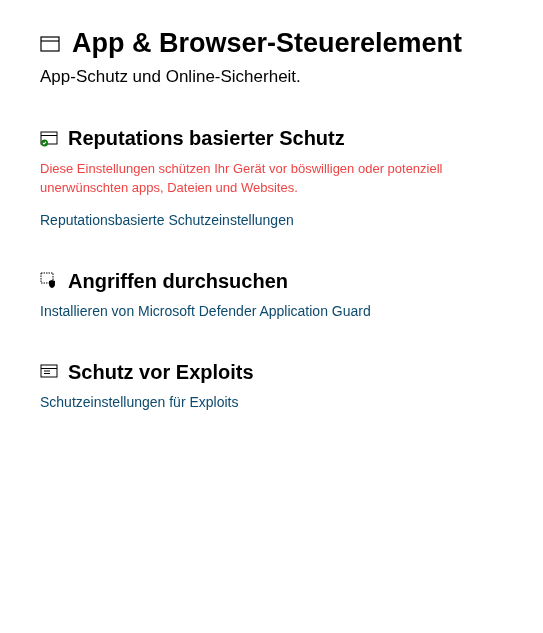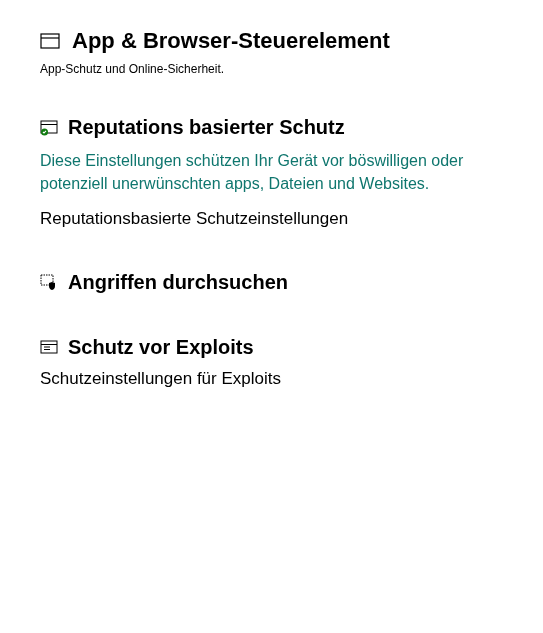--- a/index.html
+++ b/index.html
@@ -15,25 +15,25 @@
       align-items: center;
       gap: 12px;
       margin-bottom: 8px;
     }
     .page-header .icon-box {
       width: 20px;
       height: 20px;
       flex-shrink: 0;
     }
     .page-title {
-      font-size: 22px;
+      font-size: 27px;
       font-weight: 600;
     }
     .page-subtitle {
-      font-size: 12px;
+      font-size: 17px;
       color: #000;
       margin-bottom: 40px;
     }
     .section {
       margin-bottom: 42px;
     }
     .section-header {
       display: flex;
       align-items: center;
       gap: 10px;
@@ -42,28 +42,28 @@
     .section-header .icon-box {
       width: 18px;
       height: 18px;
       flex-shrink: 0;
     }
     .section-title {
       font-size: 20px;
       font-weight: 600;
     }
     .section-desc {
-      font-size: 16px;
-      color: #0f766e;
+      font-size: 13px;
+      color: #ef4444;
       line-height: 1.45;
       margin-bottom: 14px;
     }
     .link {
-      font-size: 17px;
-      color: #000000;
+      font-size: 14px;
+      color: #0c4a6e;
       margin-bottom: 10px;
       cursor: pointer;
       display: block;
     }
     svg { display: block; }
   </style>
 </head>
 <body>
 
 <div class="page-header">
@@ -96,20 +96,21 @@
 <div class="section">
   <div class="section-header">
     <span class="icon-box">
       <svg viewBox="0 0 18 18" width="18" height="18">
         <rect x="1" y="1" width="12" height="10" fill="none" stroke="#000" stroke-width="1" stroke-dasharray="1.5,1"></rect>
         <path d="M12 8 l3 1 v3 q0 3 -3 4 q-3 -1 -3 -4 v-3 z" fill="#000"></path>
       </svg>
     </span>
     <h2 class="section-title">Angriffen durchsuchen</h2>
   </div>
+  <a class="link">Installieren von Microsoft Defender Application Guard</a>
 </div>
 
 <div class="section">
   <div class="section-header">
     <span class="icon-box">
       <svg viewBox="0 0 18 18" width="18" height="18">
         <rect x="1" y="2" width="16" height="12" fill="none" stroke="#000" stroke-width="1"></rect>
         <line x1="1" y1="5.5" x2="17" y2="5.5" stroke="#000" stroke-width="1"></line>
         <line x1="4" y1="8" x2="10" y2="8" stroke="#000" stroke-width="1"></line>
         <line x1="4" y1="10.5" x2="10" y2="10.5" stroke="#000" stroke-width="1"></line>

